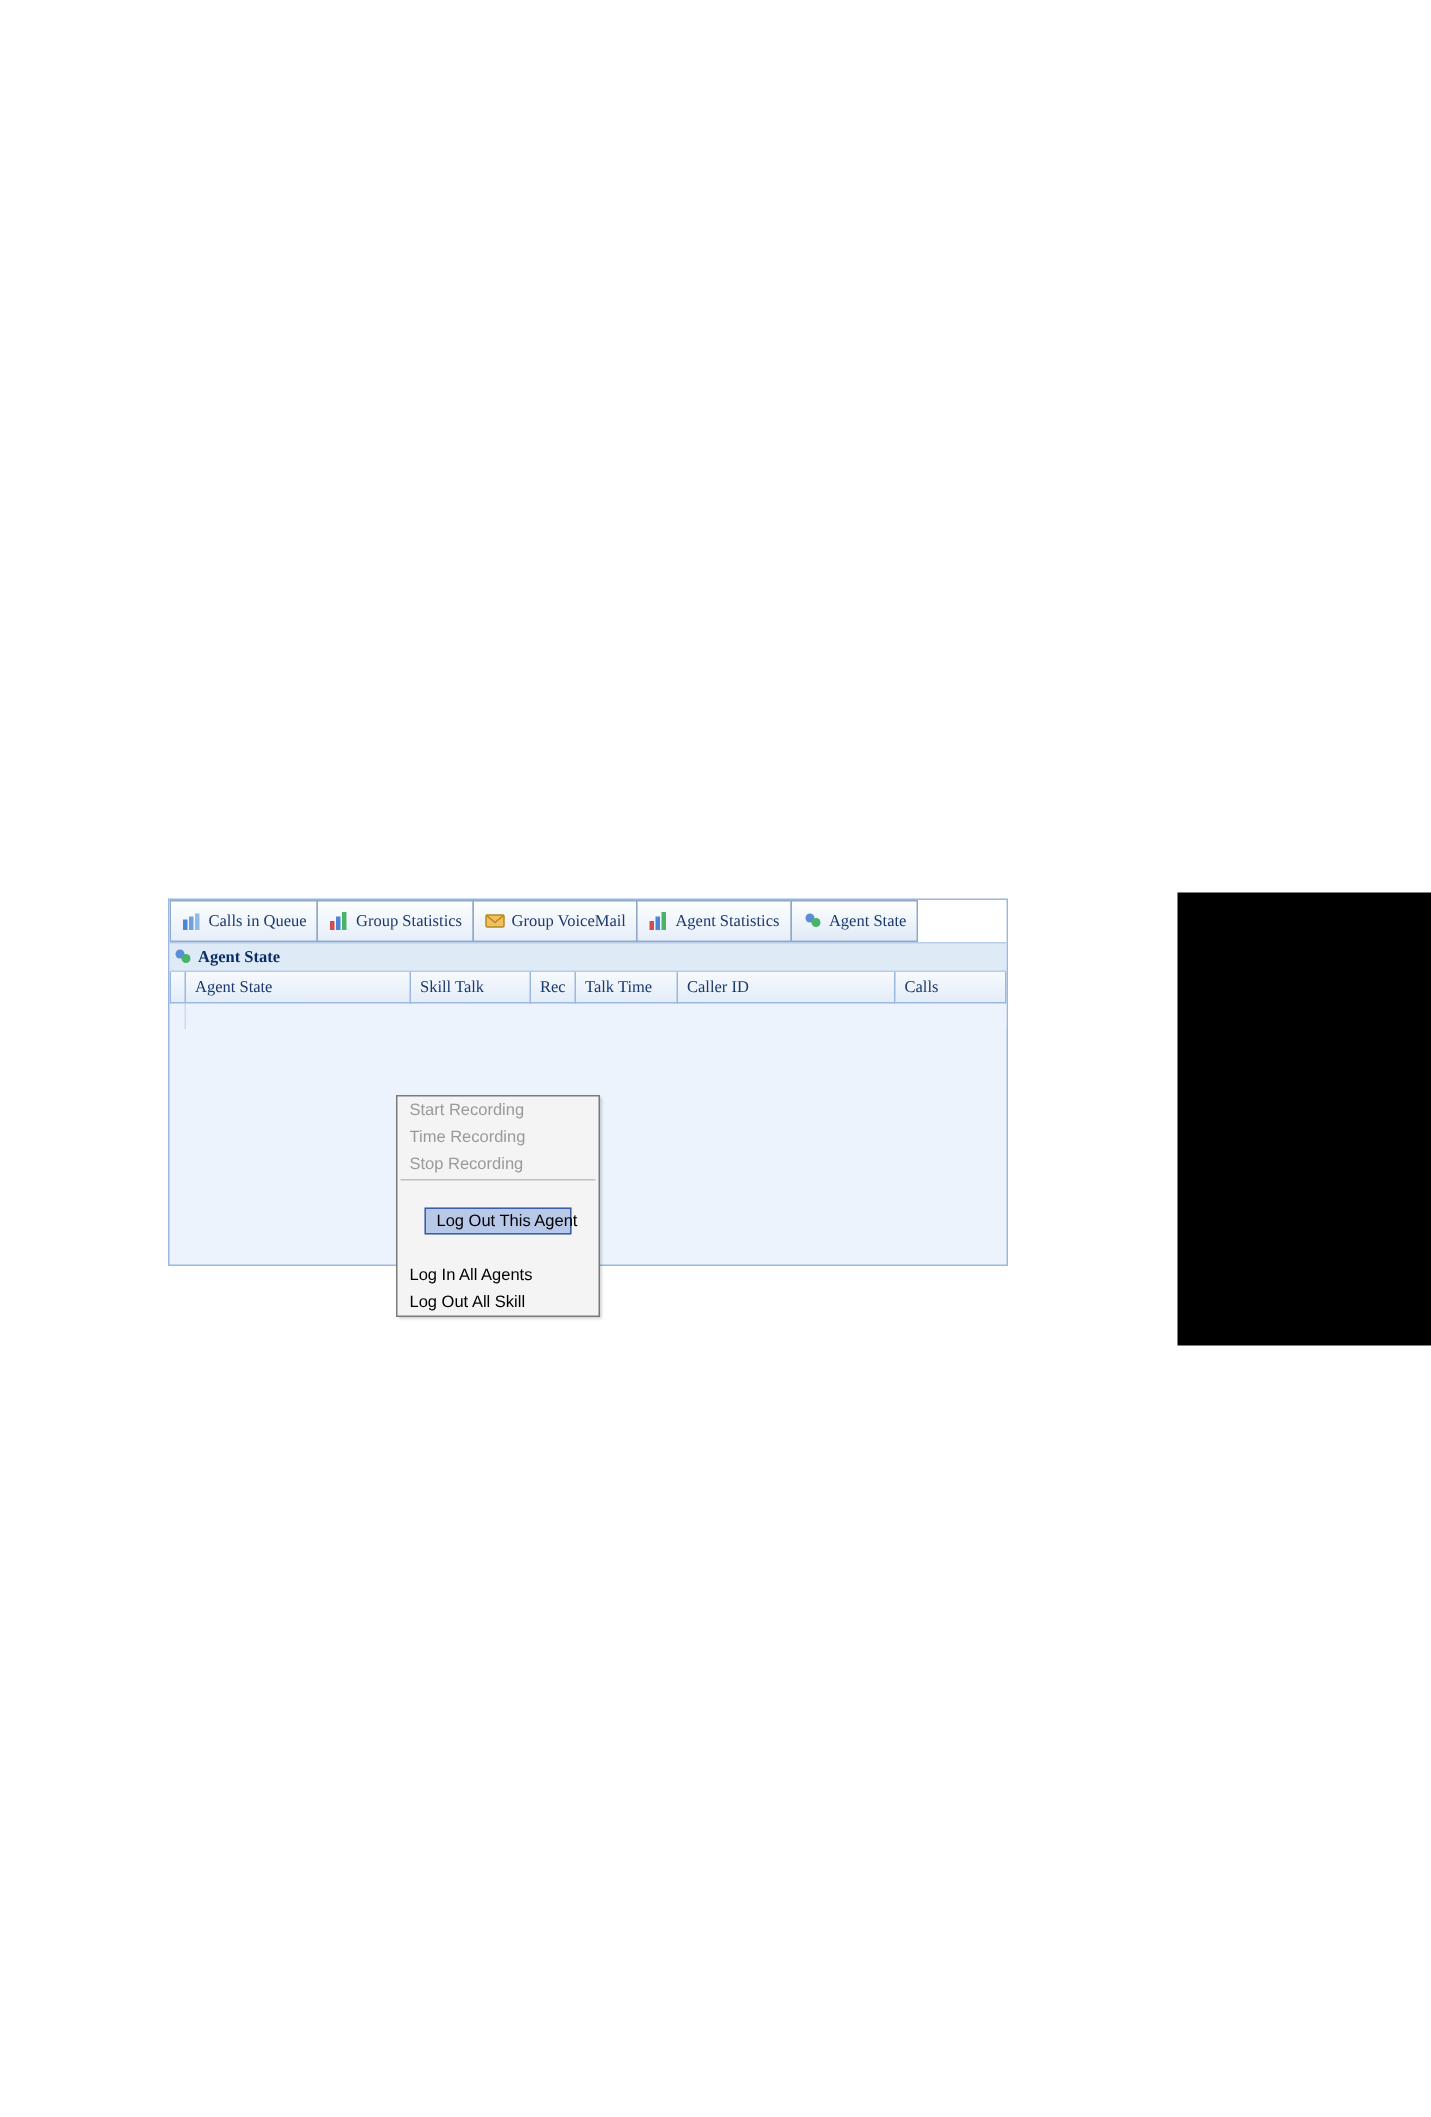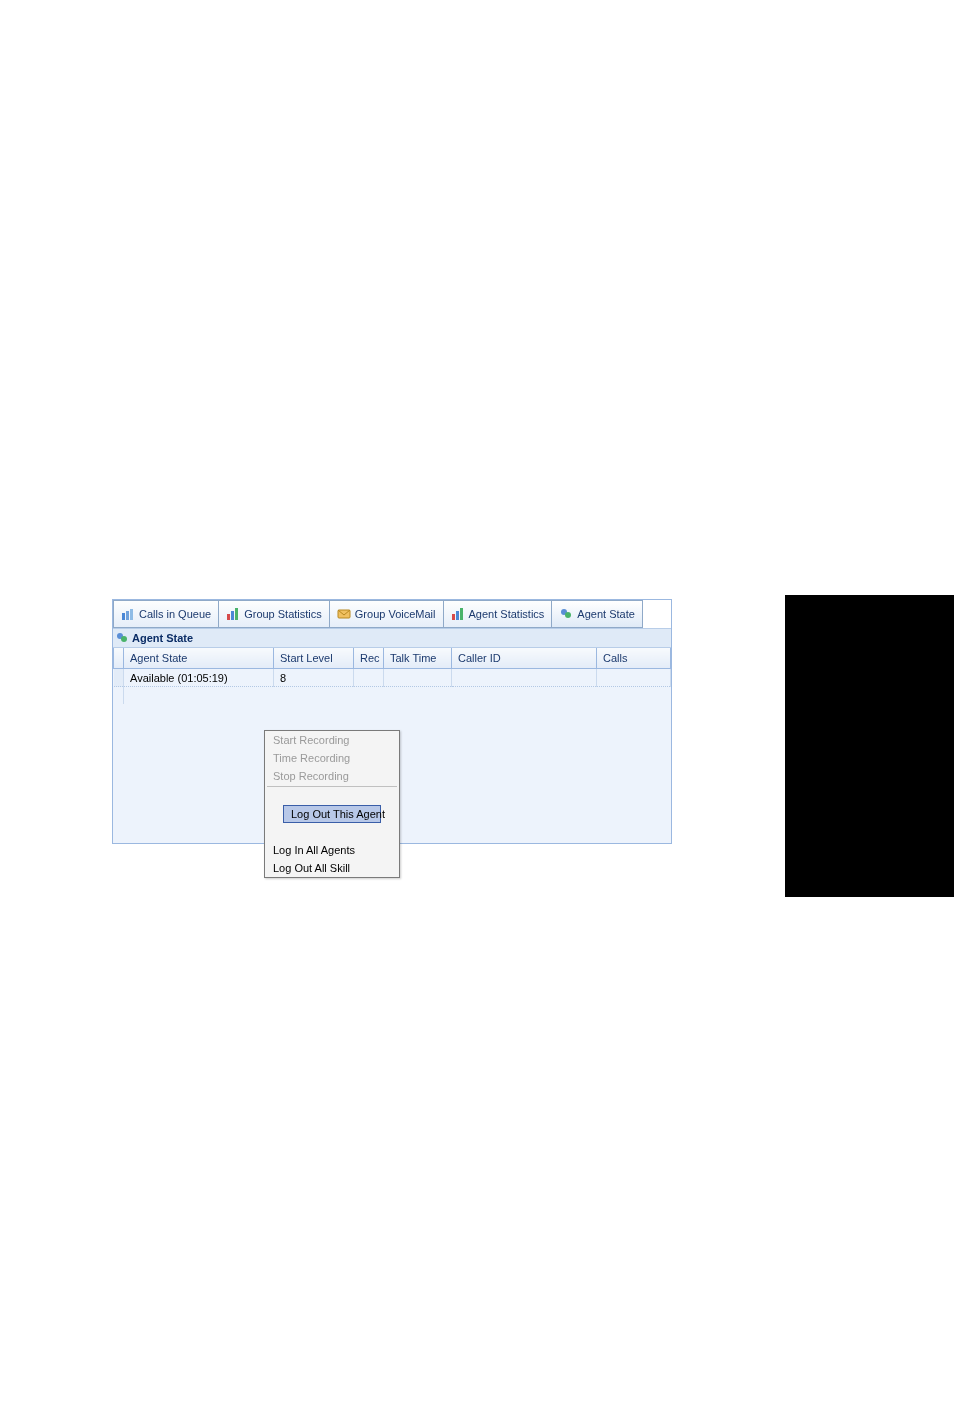--- a/index.html
+++ b/index.html
@@ -23,20 +23,21 @@
   .app {
     position: absolute;
     left: 112px;
     top: 599px;
     width: 560px;
     height: 245px;
     background: #edf3fc;
     border: 1px solid #9bb8e0;
     box-sizing: border-box;
     overflow: hidden;
+    font-family: Liberation Serif, serif;
   }
   
   .tabs {
     display: flex;
     height: 28px;
     background: #ffffff;
   }
   .tab {
     display: flex;
     align-items: center;
@@ -230,37 +231,28 @@
         <col class="col-skill">
         <col class="col-rec">
         <col class="col-talk">
         <col class="col-caller">
         <col class="col-callern">
     </colgroup>
     <thead>
       <tr>
         <th></th>
         <th>Agent State</th>
-        <th>Start Level</th>
+        <th>Skill Talk</th>
         <th>Rec</th>
         <th>Talk Time</th>
         <th>Caller ID</th>
         <th>Calls</th>
       </tr>
     </thead>
     <tbody>
-      <tr class="row-normal">
-        <td class="col-handle"></td>
-        <td>Available (01:05:19)</td>
-        <td>8</td>
-        <td></td>
-        <td></td>
-        <td></td>
-        <td></td>
-      </tr>
       <tr class="row-normal">
         <td class="col-handle table-body-fill" style="border-bottom:none"></td>
         <td class="table-body-fill" colspan="6" style="border:none"></td>
       </tr>
     </tbody>
   </table>
 </div>
 
 <div class="context-menu">
   <div class="menu-item disabled">Start Recording</div>

